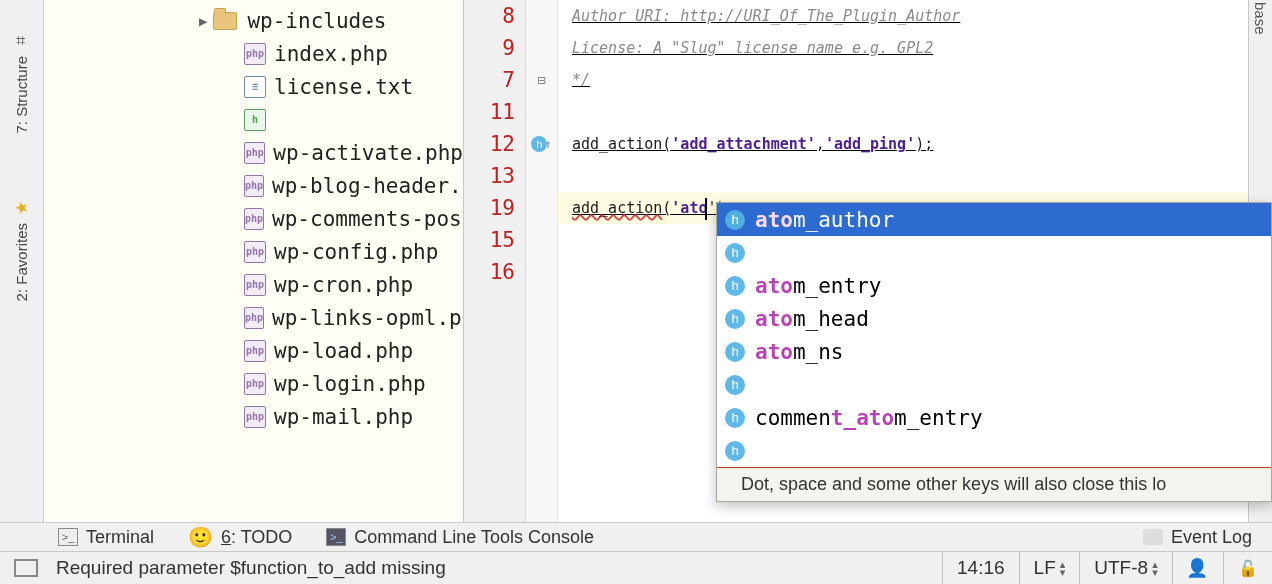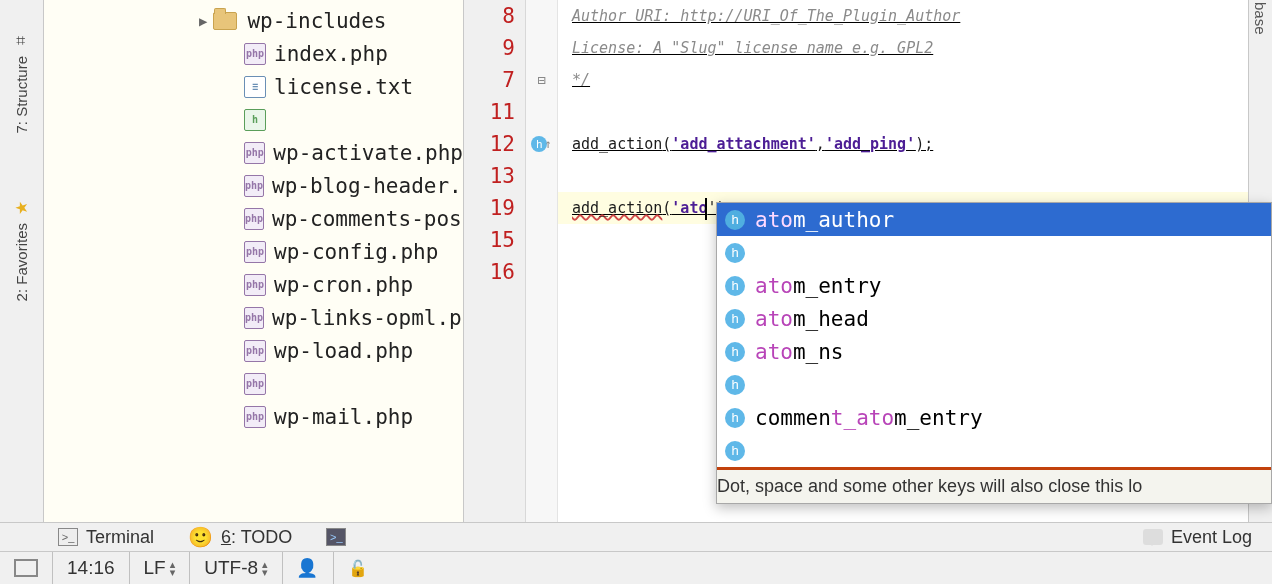--- a/index.html
+++ b/index.html
@@ -189,29 +189,29 @@
   .ac-row.selected { background: #2d6bd0; color: #fff; }
   .ac-badge {
     width: 20px; height: 20px; border-radius: 50%;
     background: #5fb8e8; color: #fff;
     font-size: 13px; font-family: Arial;
     display: flex; align-items: center; justify-content: center;
     margin-right: 10px;
     flex-shrink: 0;
   }
   .ac-row.selected .ac-badge { background:#4faee0; }
-  .ac-text .m { color: #b844b8; font-weight: 400; }
+  .ac-text .m { color: #b844b8; font-weight: 700; }
   .ac-row.selected .ac-text .m { color: #ffd9ff; }
   .ac-hint {
     font-family: "Lucida Grande", Arial, sans-serif;
     font-size: 18px;
     color: #333;
     background: #f4f4ee;
-    border-top: 3px solid #c2410c;
-    padding: 6px 0;
+    border-top: 1px solid #c2410c;
+    padding: 6px 24px;
     white-space: nowrap;
     overflow: hidden;
   }
   
   .right-rail {
     width: 24px;
     background: #f0f0f0;
     border-left: 1px solid #c8c8c8;
     display: flex;
     justify-content: center;
@@ -332,20 +332,21 @@
         <div class="tree-row" style="padding-left: 200px;">
           <span class="file-icon php">php</span>
           <span>wp-links-opml.php</span>
         </div>
         <div class="tree-row" style="padding-left: 200px;">
           <span class="file-icon php">php</span>
           <span>wp-load.php</span>
         </div>
         <div class="tree-row" style="padding-left: 200px;">
           <span class="file-icon php">php</span>
+          <span>wp-login.php</span>
         </div>
         <div class="tree-row" style="padding-left: 200px;">
           <span class="file-icon php">php</span>
           <span>wp-mail.php</span>
         </div>
       </div>
   </div>
 
   <div class="gutter">
     <div id="gutter-rows">
@@ -434,30 +435,32 @@
   <div class="tool-tab">
     <span class="ticon">&gt;_</span>
     <span>Terminal</span>
   </div>
   <div class="tool-tab">
     <span style="font-size:20px">🙂</span>
     <span><u>6</u>: TODO</span>
   </div>
   <div class="tool-tab">
     <span class="ticon" style="background:#556;color:#9cf">&gt;_</span>
+    <span>Command Line Tools Console</span>
   </div>
   <div class="tool-spacer"></div>
   <div class="event-log tool-tab">
     <span class="speech-icon"></span>
     <span>Event Log</span>
   </div>
 </div>
 
 <div class="status-bar">
   <div class="status-icon"></div>
+  <div class="status-msg">Required parameter $function_to_add missing</div>
   <div class="status-cell">
     <span>14:16</span>
   </div>
   <div class="status-cell">
     <span>LF</span>
     <span class="updown">
         <span>▴</span>
         <span>▾</span>
       </span>
   </div>

